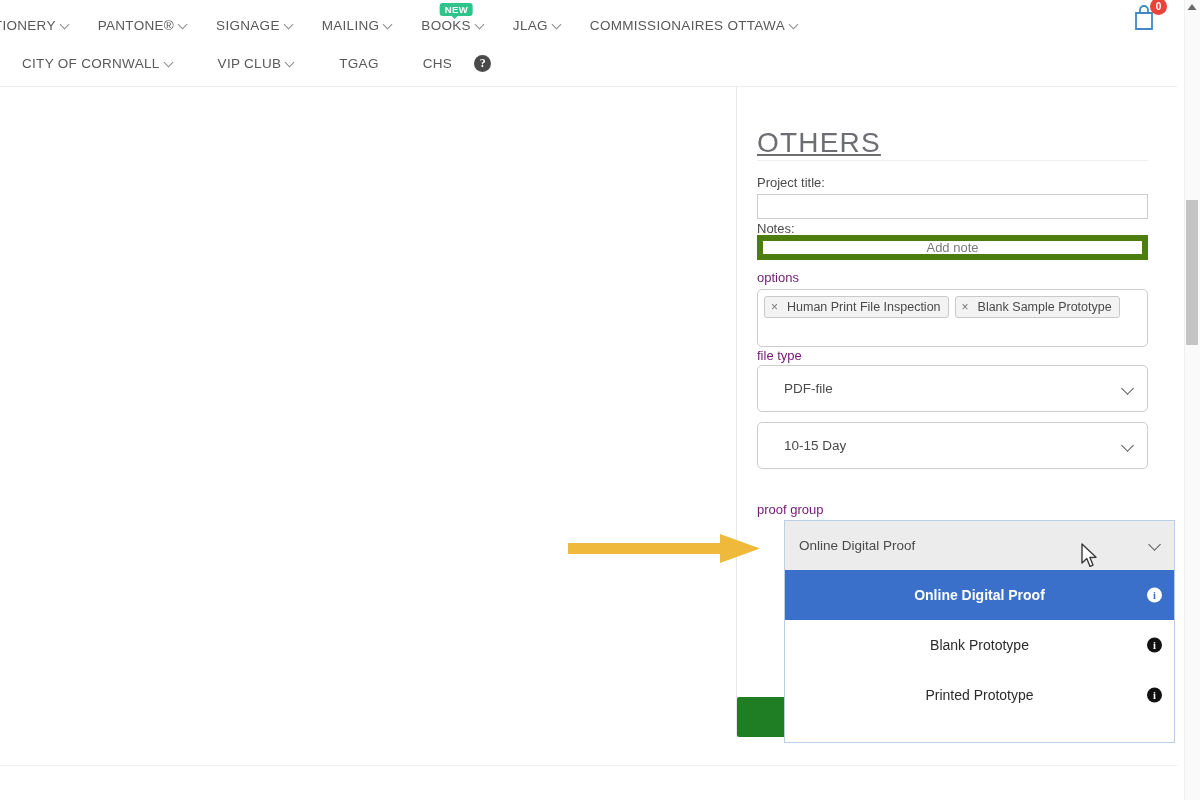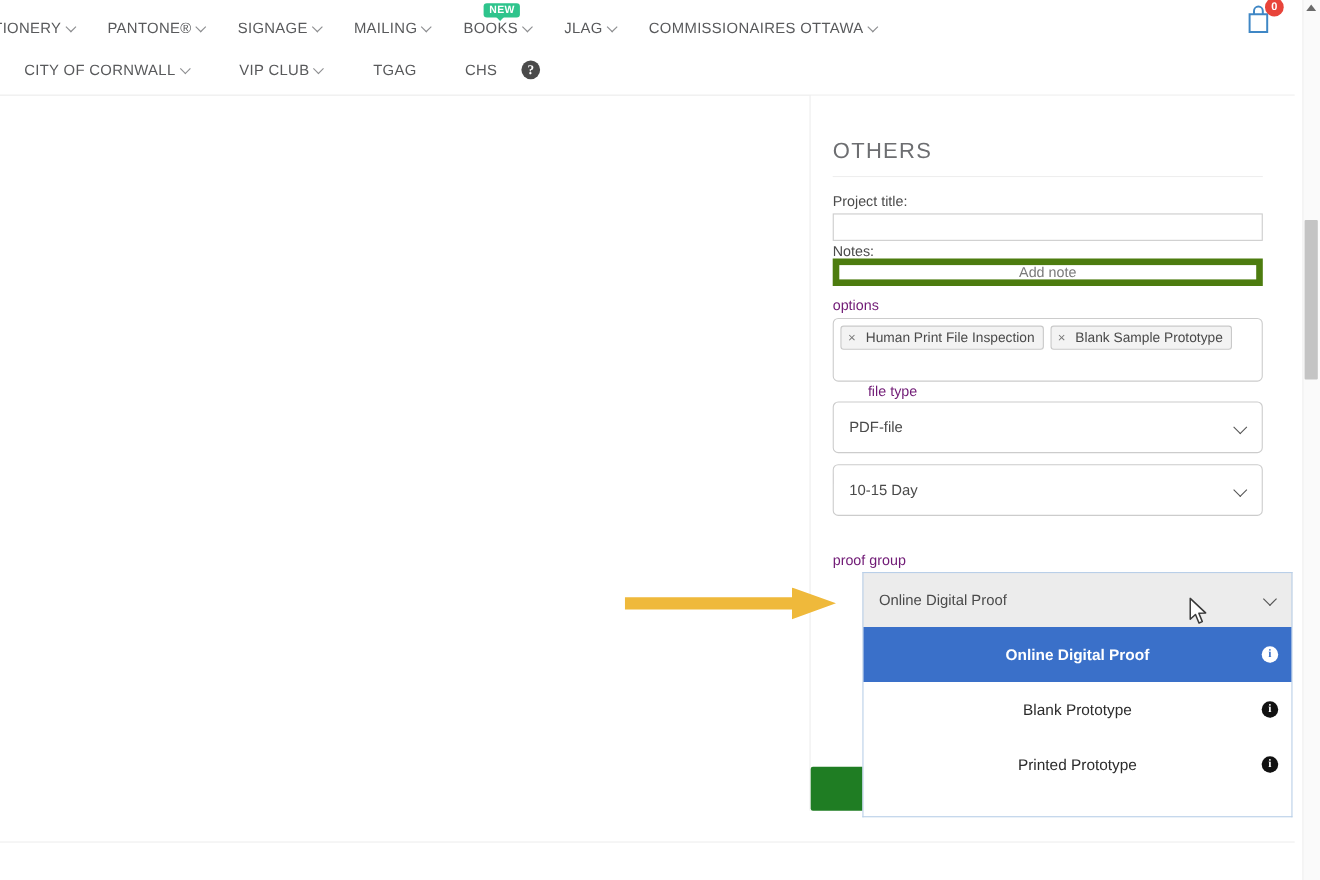--- a/index.html
+++ b/index.html
@@ -62,21 +62,21 @@
     font-size:10px; font-weight:bold; line-height:17px; text-align:center;
   }
   .header-divider { position:absolute; left:0; top:86px; width:1177px; height:1px; background:#ececec; }
 
   
   .panel-divider { position:absolute; left:736px; top:87px; width:1px; height:650px; background:#e8e8e8; }
   .panel { position:absolute; left:737px; top:87px; width:440px; height:650px; background:#fff; }
 
   .panel-title {
     position:absolute; left:20px; top:40px;
-    font-size:20px; color:#6d6e71; letter-spacing:1.2px; font-weight:normal;
+    font-size:28px; color:#6d6e71; letter-spacing:1.2px; font-weight:normal;text-decoration:underline;
   }
   .title-rule { position:absolute; left:20px; top:73px; width:391px; height:1px; background:#eeeeee; }
 
   .fld-label { position:absolute; font-size:13px; color:#4b4b4b;text-align:right; }
   .fld-label.sm { color:#701a75; }
 
   .text-input {
     position:absolute; left:20px; width:391px; height:25px;
     border:1px solid #ccc; background:#fff; border-radius:0;
     font-family:"Liberation Sans", sans-serif; font-size:13px; color:#444;
@@ -105,21 +105,21 @@
   .tag-x {
     display:inline-flex; align-items:center; justify-content:center;
     width:19px; height:20px; margin-right:3px;
     color:#777; font-size:12px; cursor:pointer;
   }
 
   
   .select {
     position:absolute; left:20px; width:391px; height:47px;
     border:1px solid #ccc; border-radius:5px; background:#fff;
-    display:flex; align-items:center; padding:0 14px;
+    display:flex; align-items:center; padding:0 26px;
     font-size:13.5px; color:#4a4a4a; cursor:pointer;
   }
   .select .chev { position:absolute; right:13px; top:18px; width:11px; height:11px; }
   .select .chev::before{
     content:""; position:absolute; left:0; top:0;
     width:8px; height:8px;
     border-right:1.6px solid #555; border-bottom:1.6px solid #555;
     transform:rotate(45deg);
   }
 
@@ -260,21 +260,21 @@
       <span class="tag">
         <span class="tag-x">×</span>
         <span>Human Print File Inspection</span>
       </span>
       <span class="tag">
         <span class="tag-x">×</span>
         <span>Blank Sample Prototype</span>
       </span>
     </div>
 
-    <div class="fld-label sm" style="left:20px; top:261px;margin-left:32px;">file type</div>
+    <div class="fld-label sm" style="left:20px; top:261px;">file type</div>
     <div class="select" style="top:278px;">
       <span>PDF-file</span>
       <span class="chev"></span>
     </div>
 
     <div class="fld-label sm" style="left:20px; top:338px;">production</div>
     <div class="select" style="top:335px;">
       <span>10-15 Day</span>
       <span class="chev"></span>
     </div>

